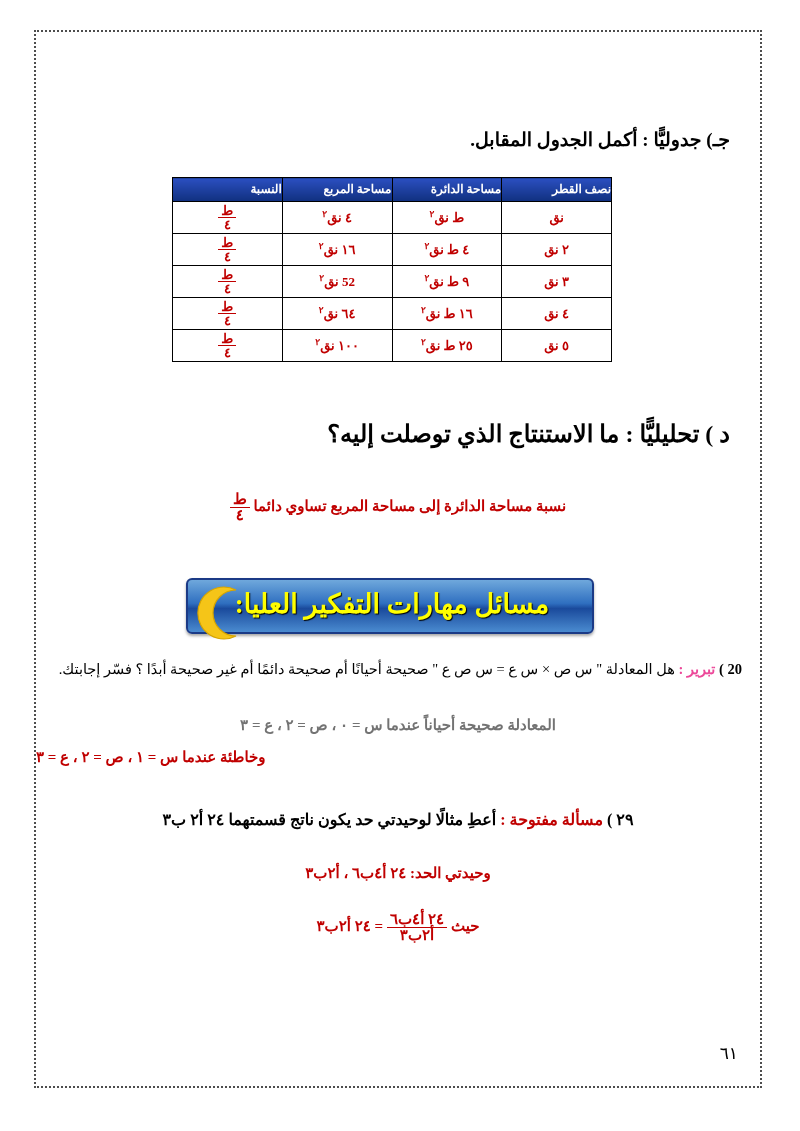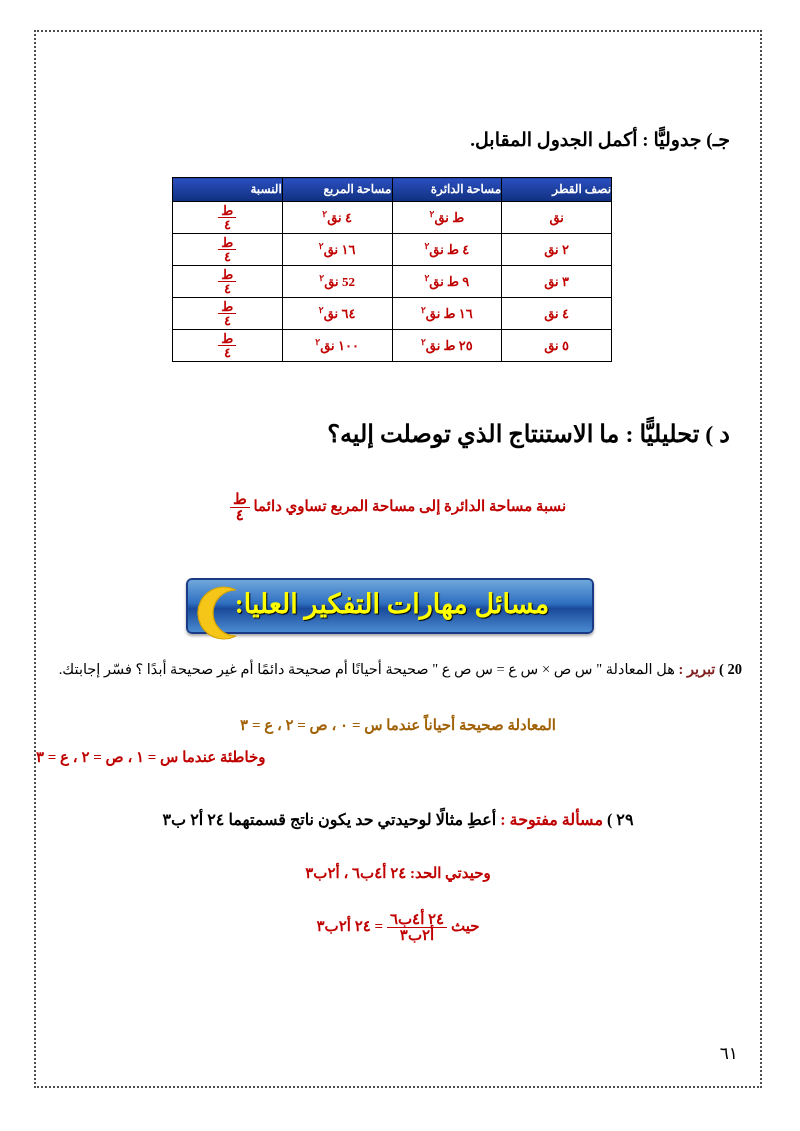--- a/index.html
+++ b/index.html
@@ -134,24 +134,24 @@
   
   .q28{
     position:absolute;
     top:624px; right:18px; left:18px;
     direction:rtl;
     font-size:14.5px;
     line-height:1.8;
     text-align:justify;
   }
   .q28 .num{font-weight:bold;}
-  .q28 .kw{color:#7f1d1d;font-weight:bold;}
+  .q28 .kw{color:#ec4899;font-weight:bold;}
   .ans28a{
     position:absolute;top:684px;right:0;left:0;
-    text-align:center;color:#a16207;font-weight:bold;font-size:15px;direction:rtl;
+    text-align:center;color:#737373;font-weight:bold;font-size:15px;direction:rtl;
   }
   .ans28b{
     position:absolute;top:716px;right:0;left:0;
     text-align:left;color:#c00000;font-weight:bold;font-size:15px;direction:rtl;
   }
 
   
   .q29{
     position:absolute;
     top:778px;right:20px;left:20px;

